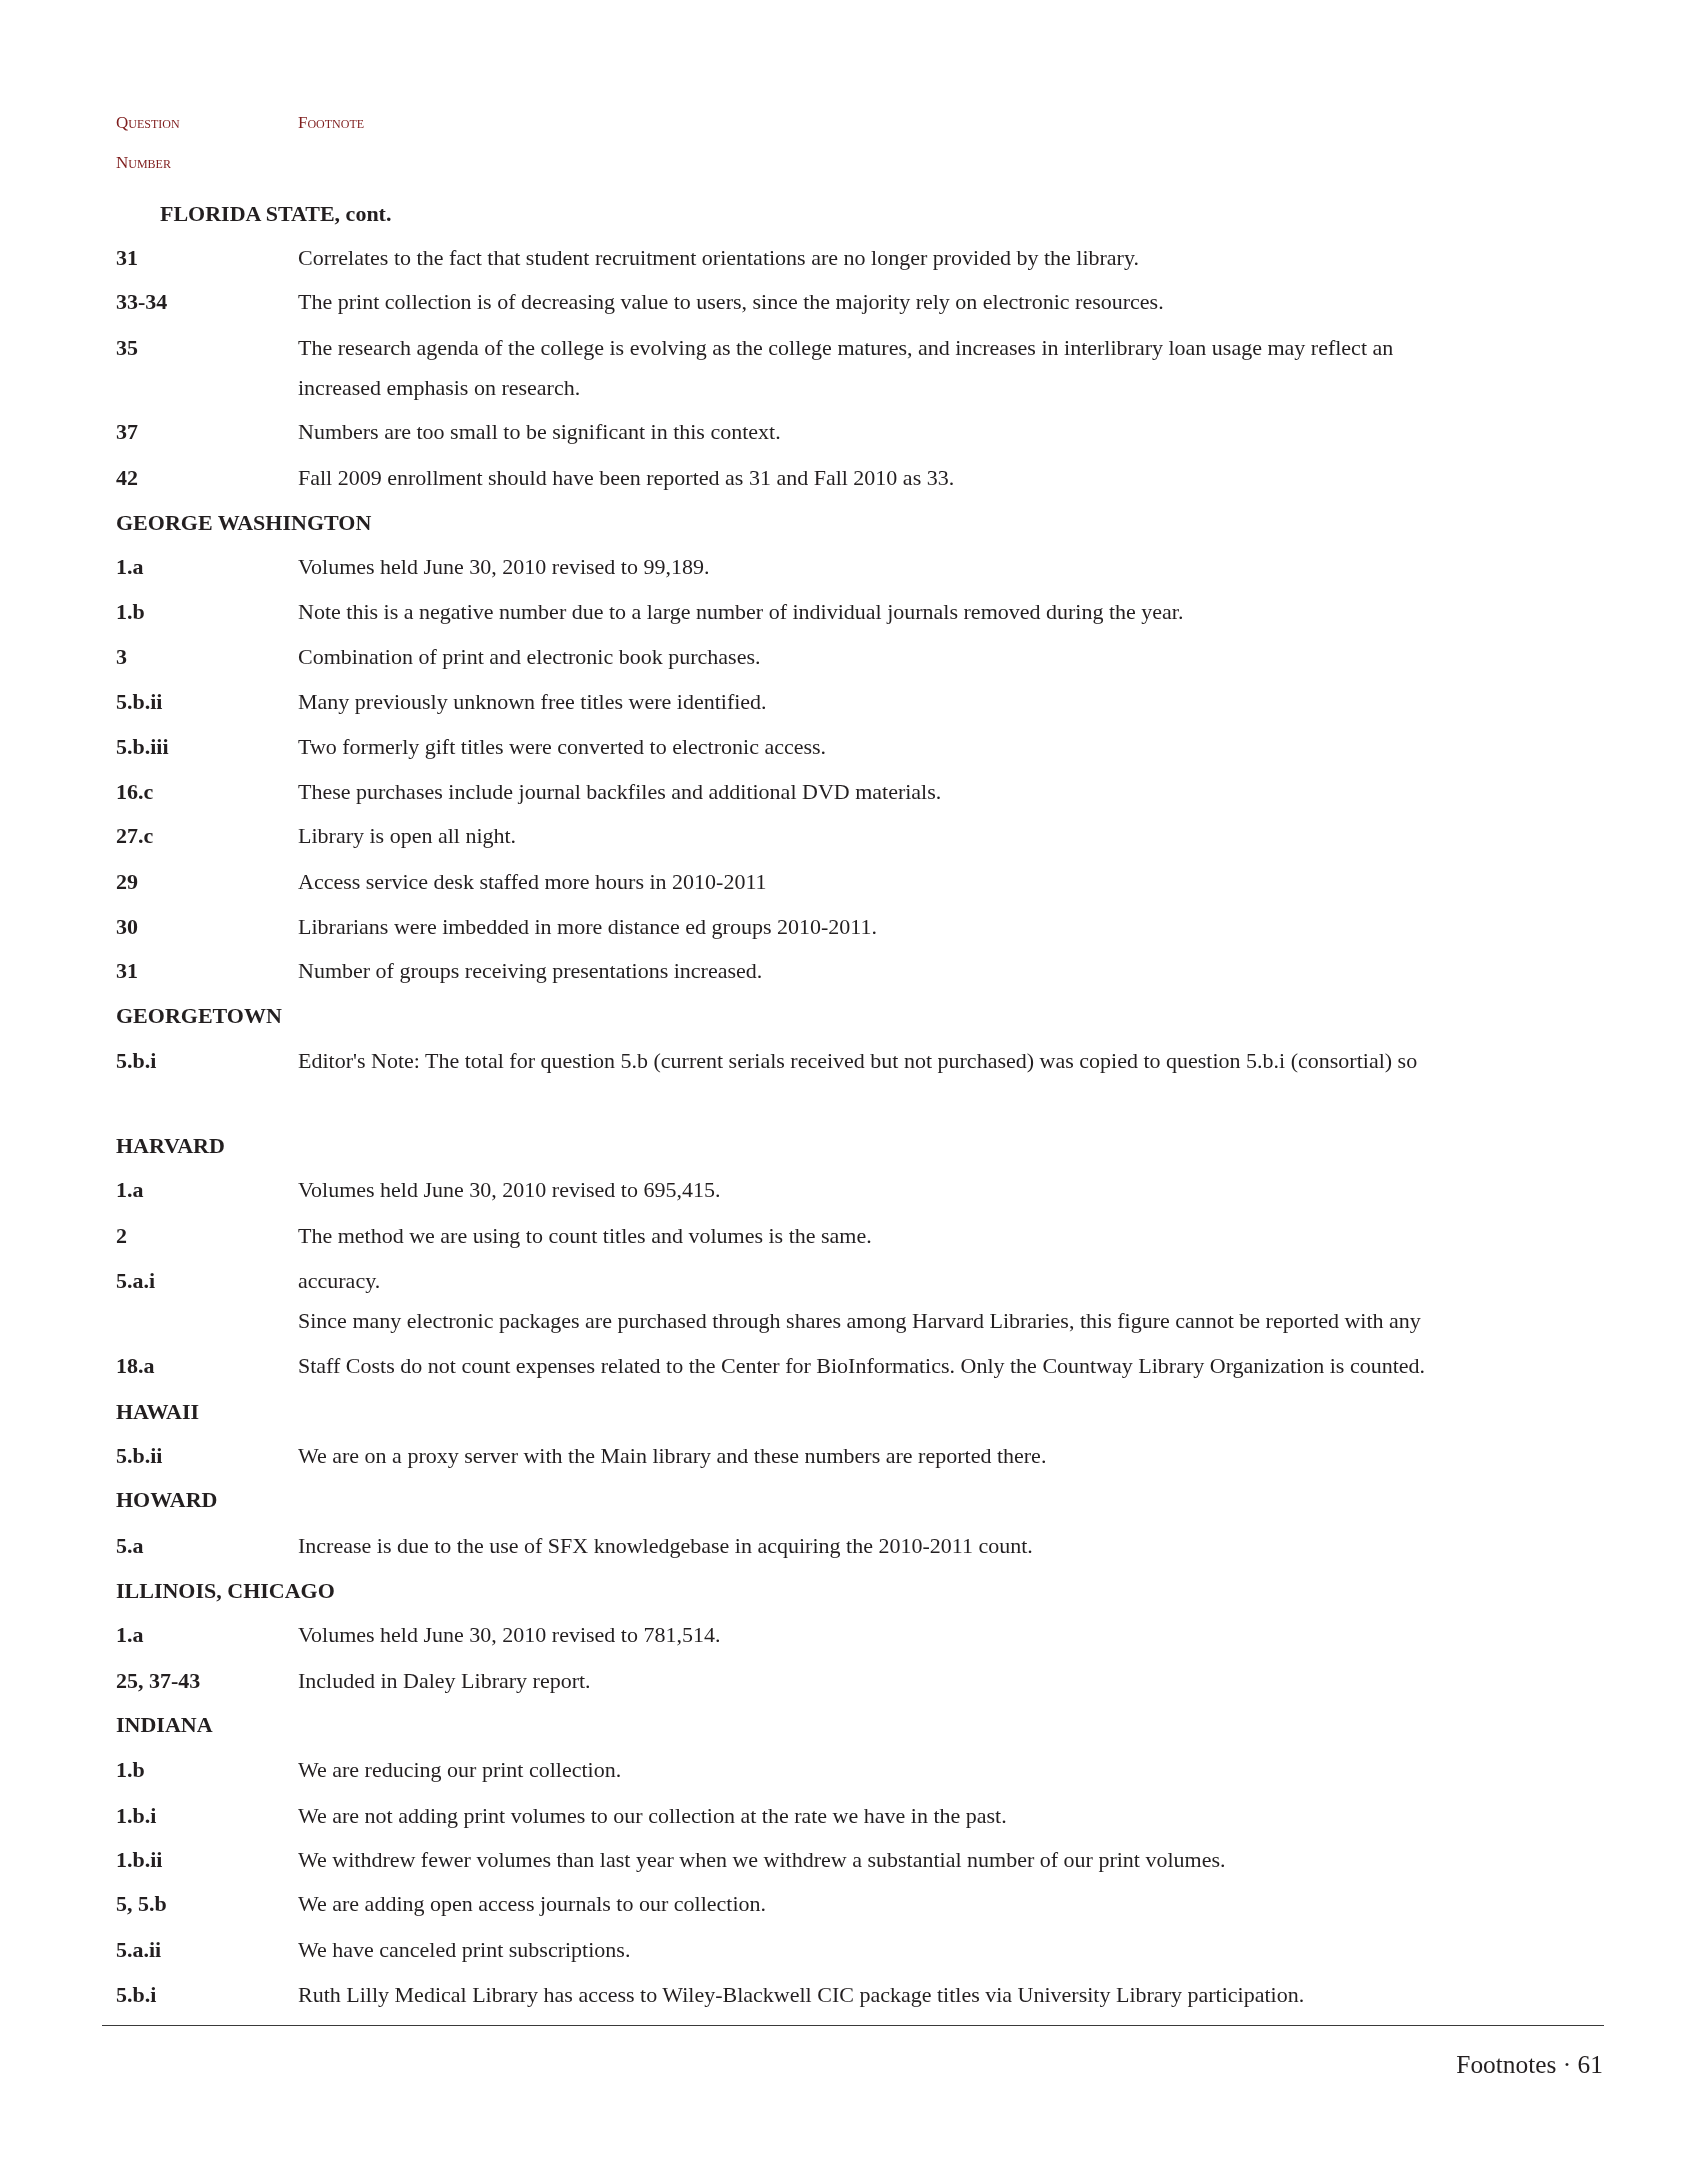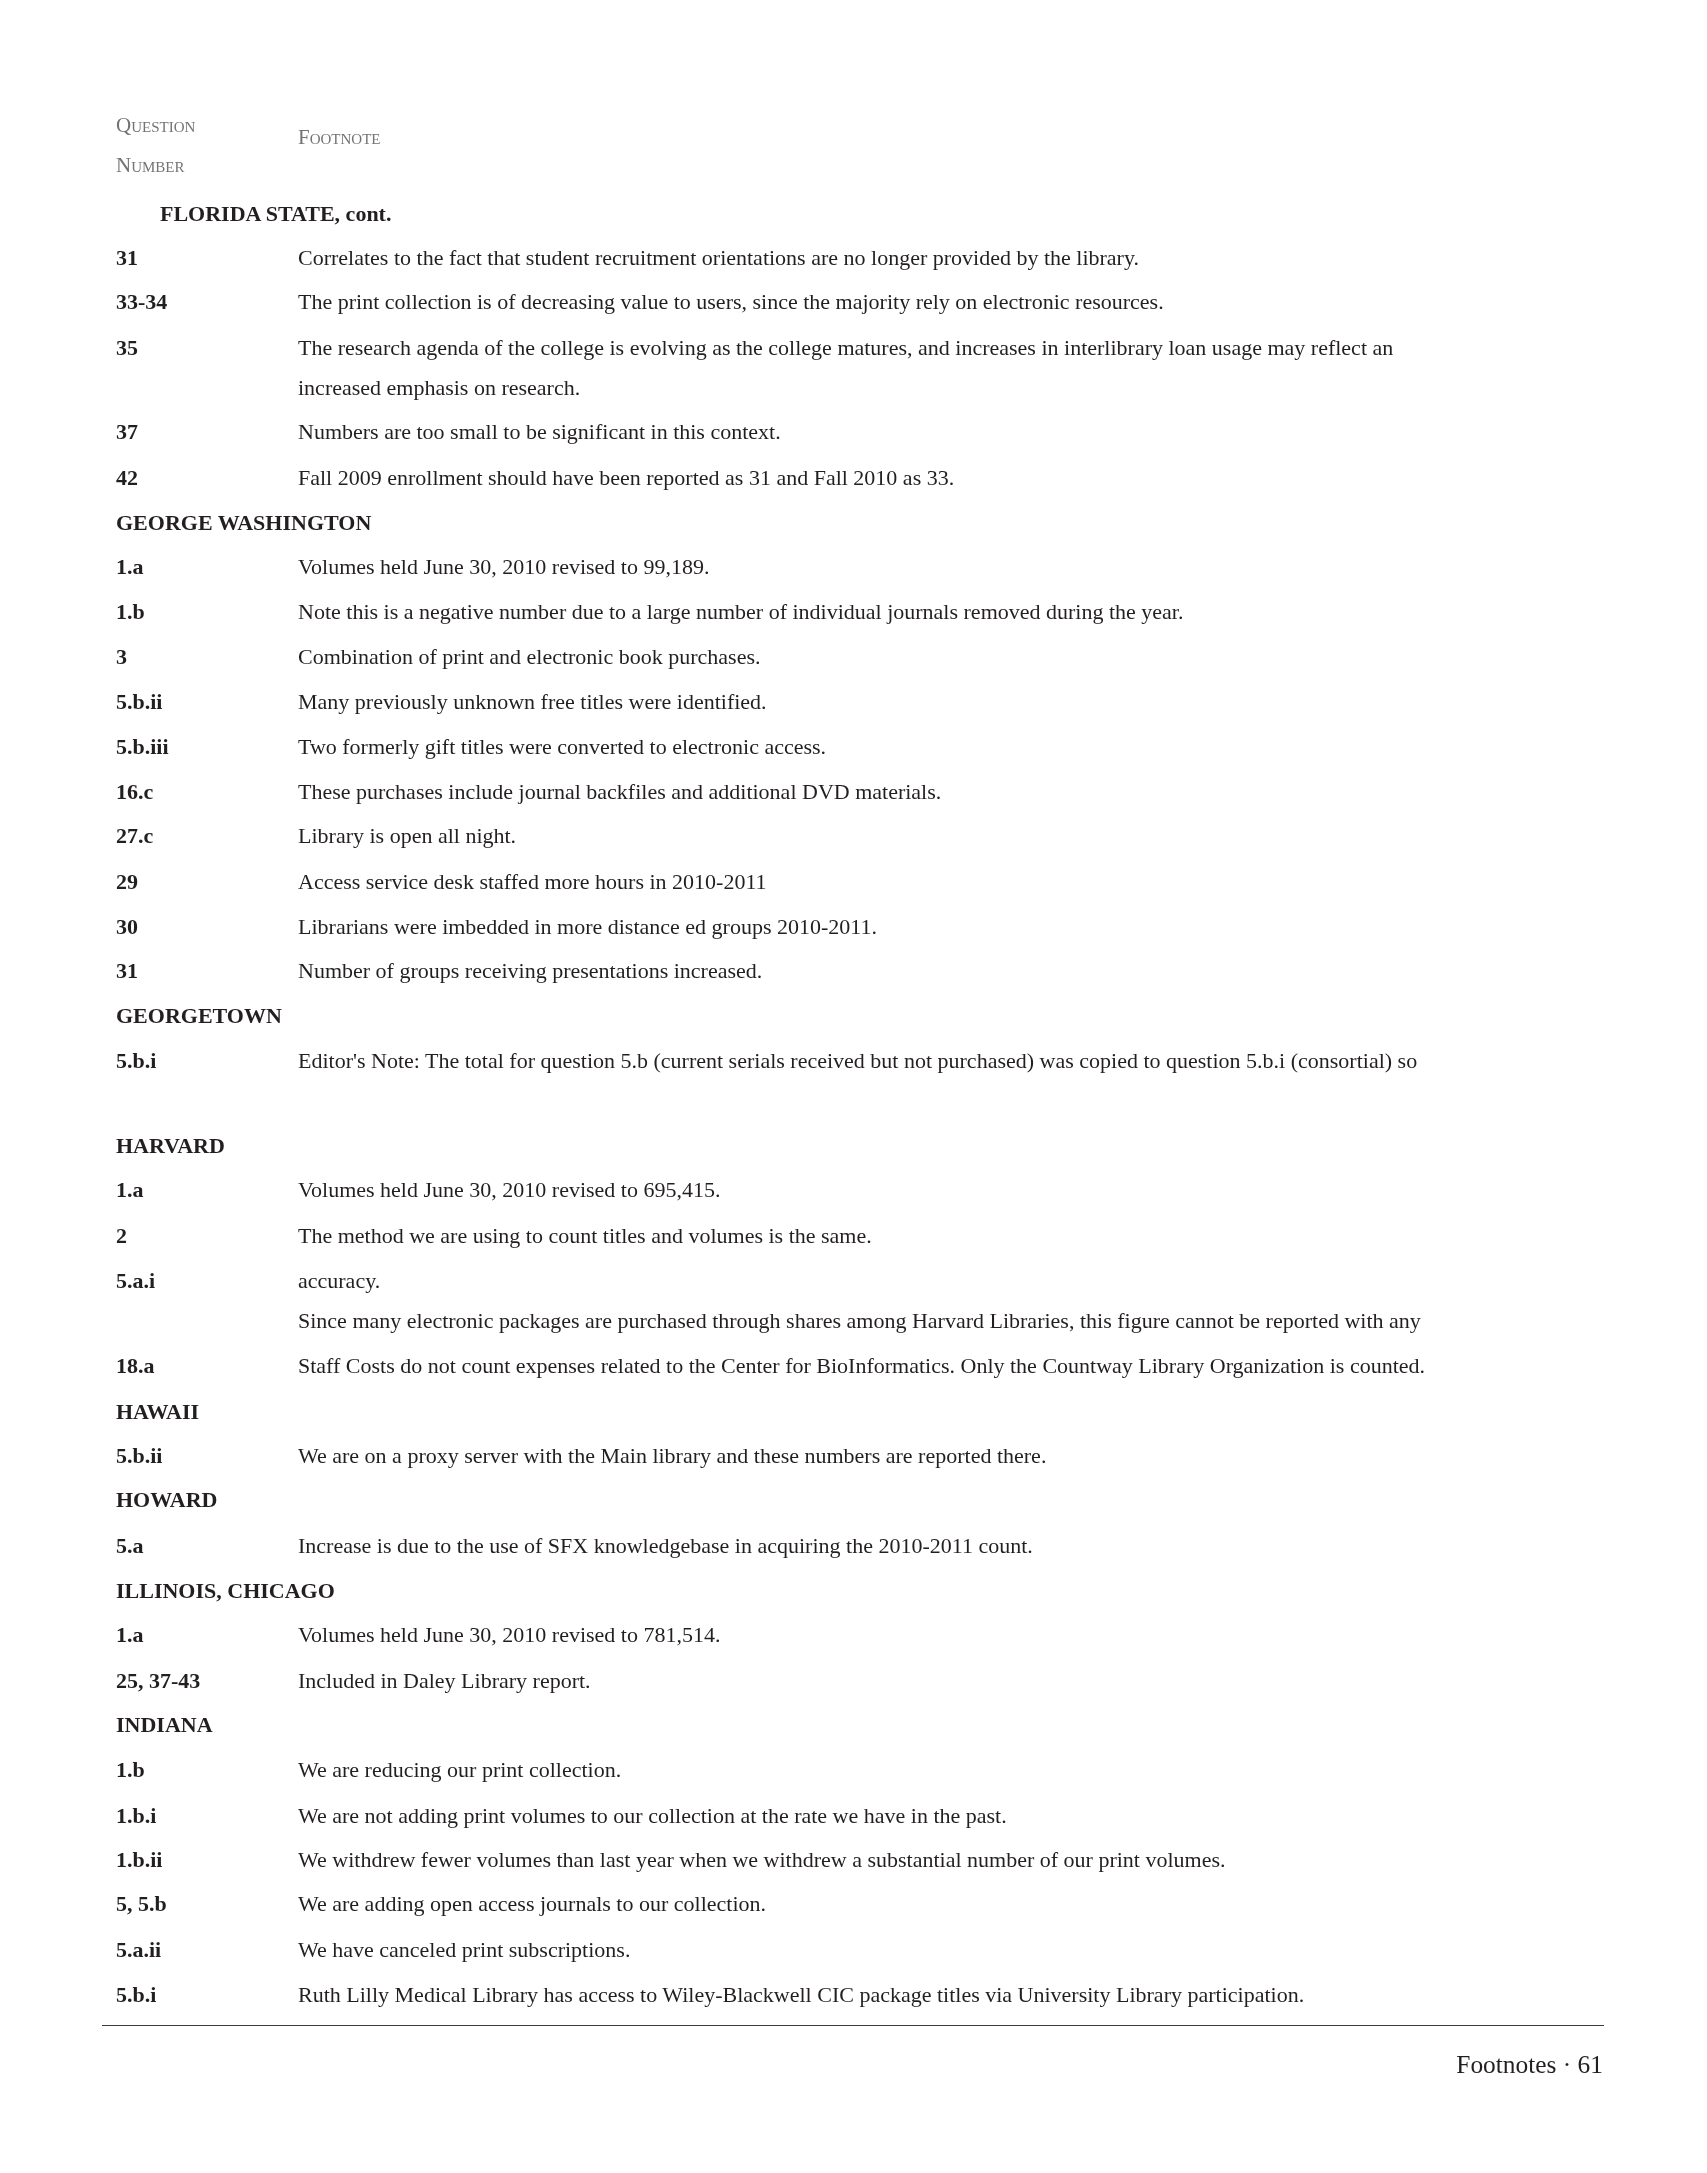--- a/index.html
+++ b/index.html
@@ -1,34 +1,34 @@
 <!DOCTYPE html>
 <html style="font-size:15px"><head>
 <meta charset="utf-8">
 <style>
   html, body { margin: 0; padding: 0; background: #ffffff; }
   body { width: 1707px; height: 2173px; position: relative; overflow: hidden;
          font-family: "Liberation Serif", "DejaVu Serif", serif; color: #231f20; }
   .page { position: absolute; left: 0; top: 0; width: 1707px; height: 2173px; }
-  .hdr { position: absolute; left: 116px; font-size: 21px; font-variant: small-caps; letter-spacing: 0px; color: #737373; }
+  .hdr { position: absolute; left: 116px; font-size: 17px; font-variant: small-caps; letter-spacing: 0px; color: #7f1d1d; }
   .row { position: absolute; left: 116px; width: 1497px; font-size: 22px; line-height: 40px; }
   .row .q { position: absolute; left: 0; top: 0; font-weight: bold; white-space: nowrap; }
   .row .t { position: absolute; left: 182px; top: 0; width: 1318px; white-space: nowrap; }
   .row .t span { display: block; }
   .section { position: absolute; left: 116px; font-size: 22px; font-weight: bold; line-height: 40px; white-space: nowrap; }
   .rule { position: absolute; left: 102px; top: 2025px; width: 1502px; height: 0; border-top: 1.9px solid #3a3a3a; }
   .footer { position: absolute; right: 104px; top: 2045px; font-size: 25.4px; line-height: 38px; white-space: nowrap; }
 </style>
 </head>
 <body>
 
 <div class="page">
   <div class="hdr" style="top:113px;">Question</div>
   <div class="hdr" style="top:153px;">Number</div>
-  <div class="hdr" style="top:113px; left:298px;margin-top:12px;">Footnote</div>
+  <div class="hdr" style="top:113px; left:298px;">Footnote</div>
 
   <div id="content">
       <div class="section" style="top: 194px; margin-left: 44px;">FLORIDA STATE, cont.</div>
       <div class="row" style="top: 238px;">
         <div class="q">31</div>
         <div class="t">
           <span>Correlates to the fact that student recruitment orientations are no longer provided by the library.</span>
         </div>
       </div>
       <div class="row" style="top: 282px;">

